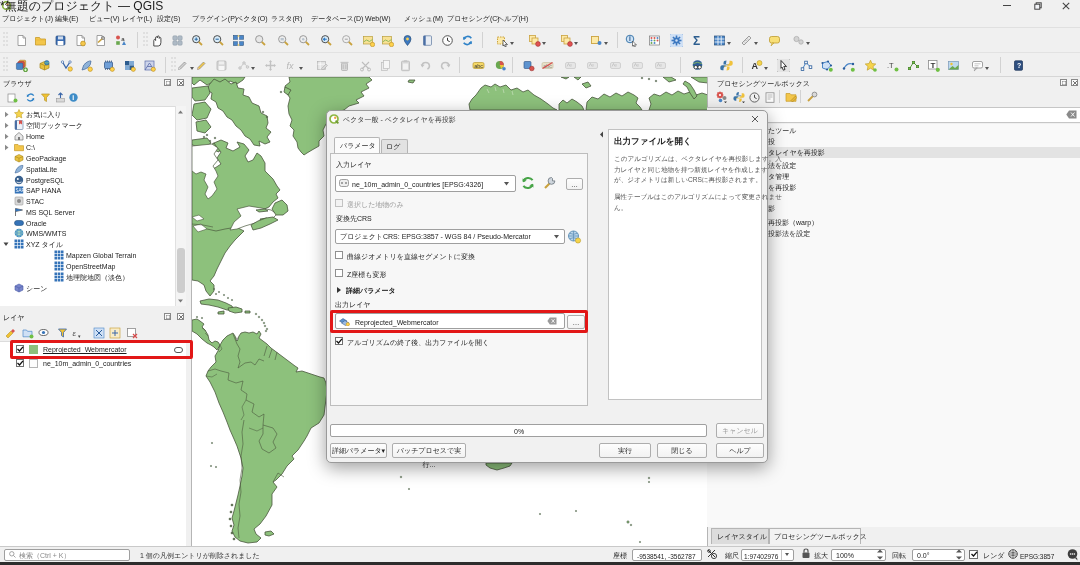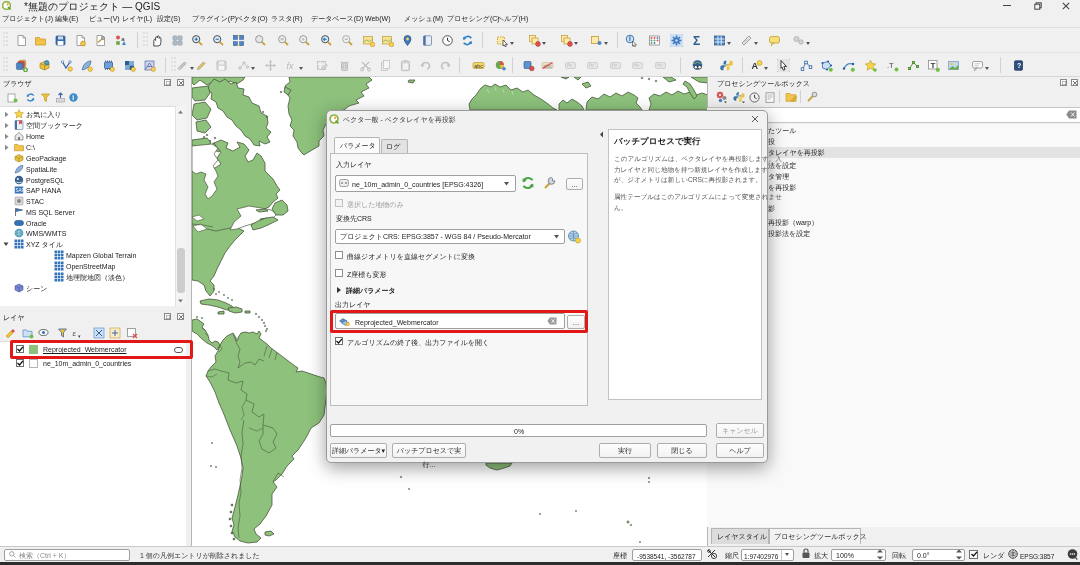--- a/index.html
+++ b/index.html
@@ -13,21 +13,21 @@
 font-size:7px;color:#1c1c1c;text-align:center}
 .cb{position:absolute;width:7px;height:7px;background:#fff;border:1px solid #8f8f8f}
 .redbox{position:absolute;border:3px solid #e21717;border-radius:2px;z-index:60}
 </style></head><body>
 <svg class="ico" style="left:2px;top:1px" width="9" height="9" viewBox="0 0 9 9">
     <circle cx="4.5" cy="4.5" r="4" fill="#fff"></circle>
     <circle cx="4.5" cy="4.5" r="3.9" fill="none" stroke="#8bb541" stroke-width="1.6"></circle>
     <circle cx="5.6" cy="3.4" r="1.1" fill="#f0a04a"></circle>
     <path d="M6 6 L8.6 8.6" stroke="#6f9a34" stroke-width="1.6"></path>
   </svg>
-<div class="t" style="left:24px;top:2px;font-size:10px">*無題のプロジェクト — QGIS</div>
+<div class="t" style="left:0;top:2px;font-size:12px">*無題のプロジェクト — QGIS</div>
 <div class="ab" style="left:1003px;top:4.5px;width:8px;height:1.2px;background:#444"></div>
 <svg class="ico" style="left:1034px;top:2px" width="8" height="8" viewBox="0 0 8 8">
     <rect x="2.2" y="0.8" width="5" height="5" fill="none" stroke="#444" stroke-width="1"></rect>
     <rect x="0.8" y="2.2" width="5" height="5" fill="#f2f4f8" stroke="#444" stroke-width="1"></rect>
   </svg>
 <svg class="ico" style="left:1062px;top:2px" width="8" height="8" viewBox="0 0 8 8">
     <path d="M0.8,0.8 L7.2,7.2 M7.2,0.8 L0.8,7.2" stroke="#444" stroke-width="1.1"></path>
   </svg>
 <div class="t" style="left:2px;top:14px">プロジェクト(J)</div>
 <div class="t" style="left:55px;top:14px">編集(E)</div>
@@ -1045,21 +1045,21 @@
 <div class="redbox" style="left:330px;top:309.5px;width:258px;height:23px"></div>
 <div class="ab" style="z-index:41;left:335px;top:337px;width:8px;height:8px;background:#fff;border:1px solid #707070"></div>
 <svg class="ico" style="z-index:41;left:336px;top:338px" width="7" height="6" viewBox="0 0 7 6">
     <path d="M0.5,3 L2.5,5 L6,0.8" fill="none" stroke="#111" stroke-width="1.2"></path>
   </svg>
 <div class="t" style="z-index:41;left:347px;top:337.5px;">アルゴリズムの終了後、出力ファイルを開く</div>
 <svg class="ico" style="z-index:41;left:599px;top:131px" width="5" height="7" viewBox="0 0 5 7">
     <path d="M4,0.5 L1,3.5 L4,6.5 Z" fill="#444"></path>
   </svg>
 <div class="ab" style="z-index:41;left:608px;top:129px;width:154px;height:271px;background:#fff;border:1px solid #c2c2c2"></div>
-<div class="t" style="z-index:41;left:614px;top:137px;font-weight:bold;font-size:8.5px">バッチプロセスで実行</div>
+<div class="t" style="z-index:41;left:614px;top:137px;font-weight:bold;font-size:8.5px">出力ファイルを開く</div>
 <div class="t" style="z-index:41;left:614px;top:154.0px;color:#555;font-size:6.6px">このアルゴリズムは、ベクタレイヤを再投影します。入</div>
 <div class="t" style="z-index:41;left:614px;top:164.5px;color:#555;font-size:6.6px">力レイヤと同じ地物を持つ新規レイヤを作成します</div>
 <div class="t" style="z-index:41;left:614px;top:175.0px;color:#555;font-size:6.6px">が、ジオメトリは新しいCRSに再投影されます。</div>
 <div class="t" style="z-index:41;left:614px;top:192px;color:#555;font-size:6.6px">属性テーブルはこのアルゴリズムによって変更されませ</div>
 <div class="t" style="z-index:41;left:614px;top:202.5px;color:#555;font-size:6.6px">ん。</div>
 <div class="ab" style="z-index:41;left:330px;top:424px;width:377px;height:13px;background:#fff;border:1px solid #9f9f9f;border-radius:2px"></div>
 <div class="t" style="z-index:41;left:514px;top:427px;">0%</div>
 <div class="btn" style="z-index:41;left:716px;top:423px;width:48px;height:15px;line-height:14px;color:#9a9a9a">キャンセル</div>
 <div class="btn" style="z-index:41;left:330px;top:443px;width:57px;height:15px;line-height:14px">詳細パラメータ▾</div>
 <div class="btn" style="z-index:41;left:392px;top:443px;width:74px;height:15px;line-height:14px">バッチプロセスで実行...</div>

